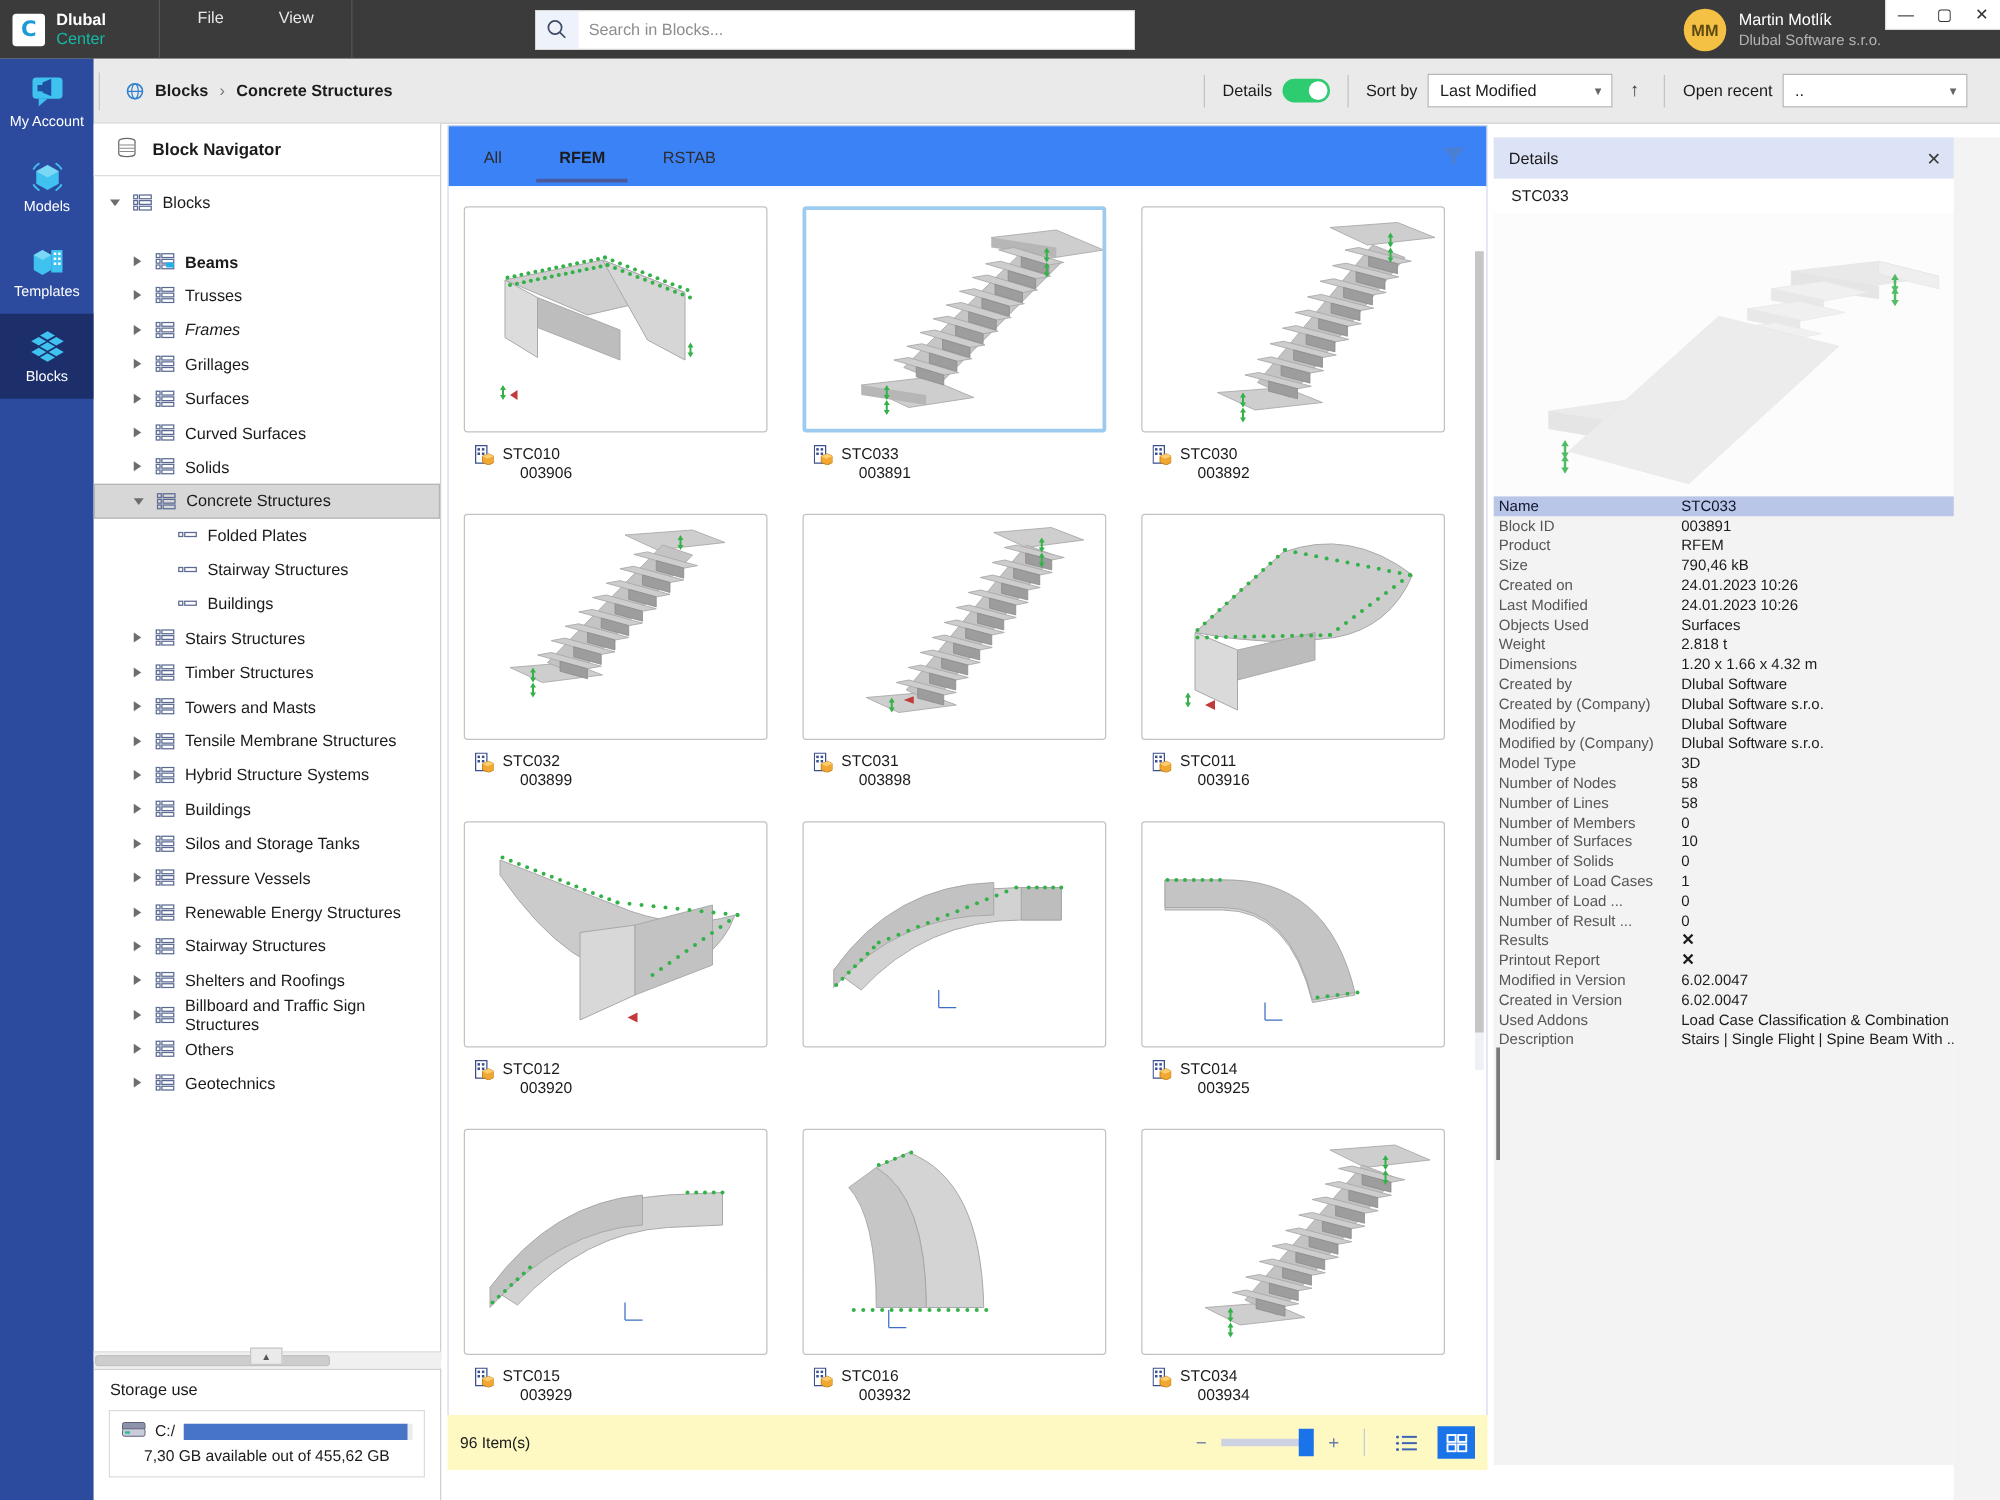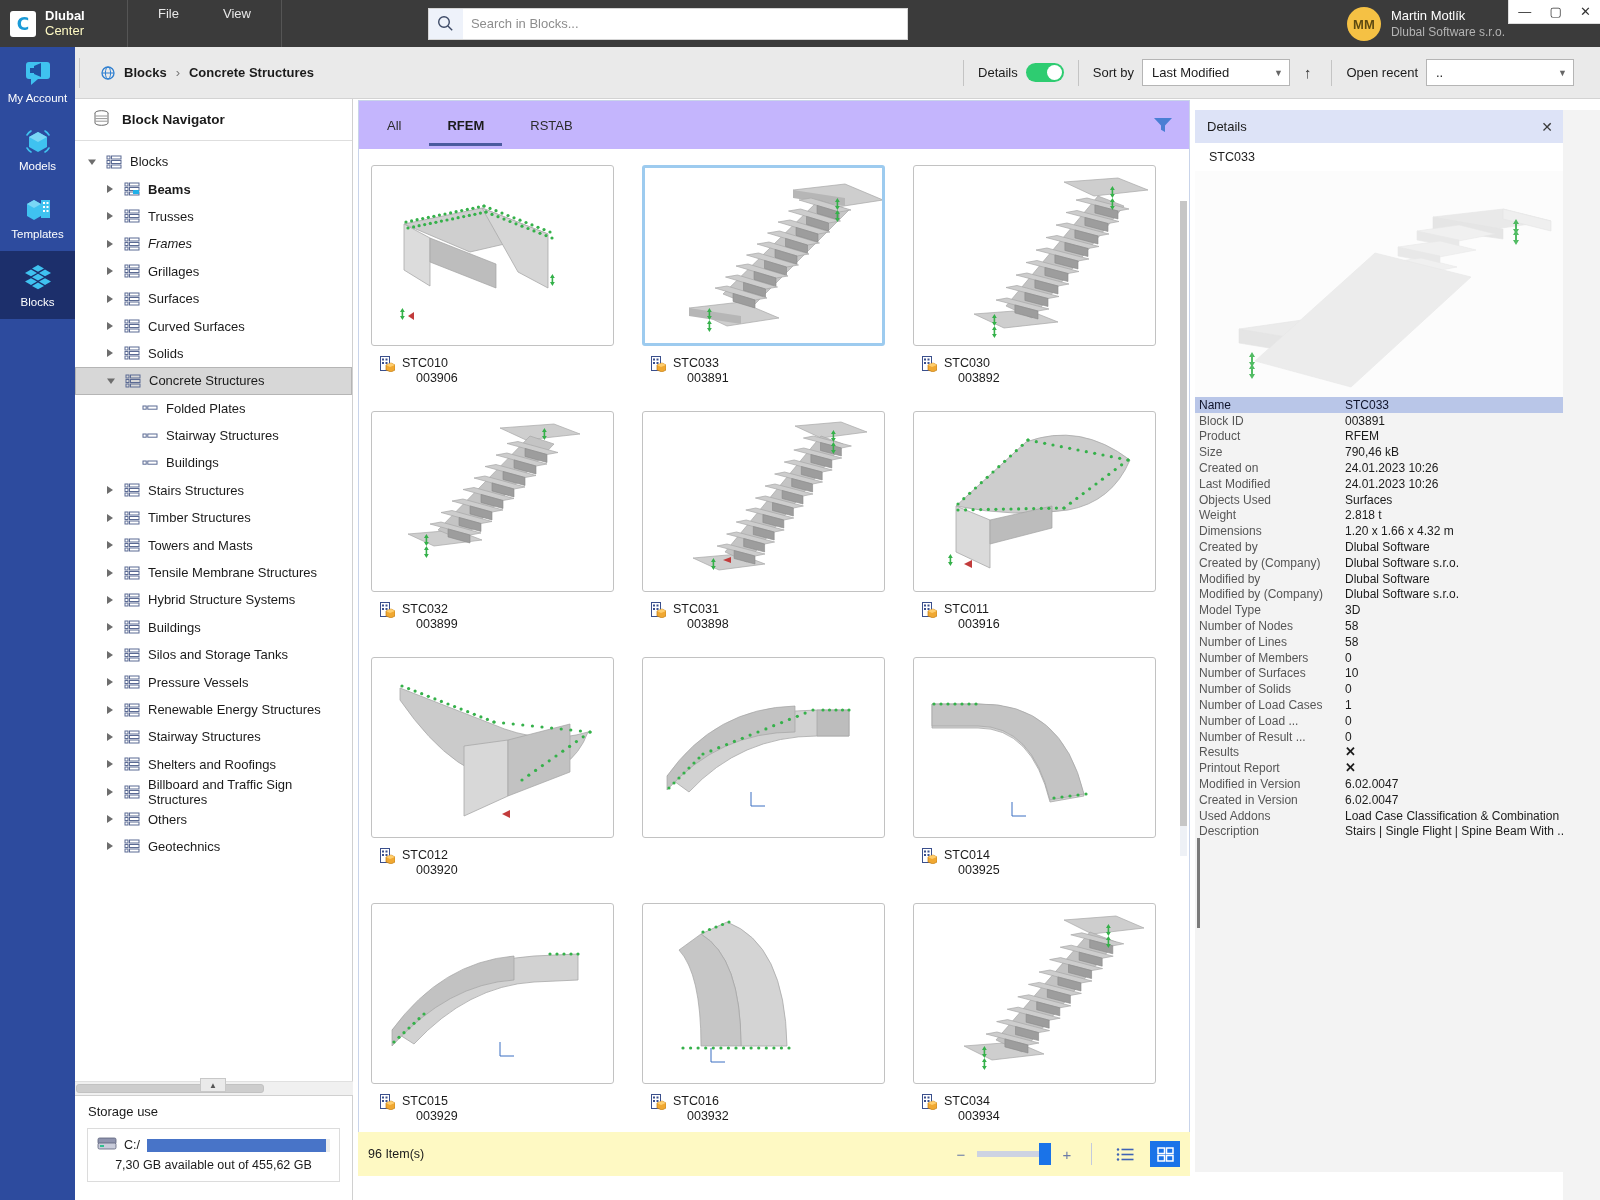--- a/index.html
+++ b/index.html
@@ -23,21 +23,21 @@
     padding-left: 10px; border-right: 1px solid #555;
   }
   .brand-logo {
     width: 26px; height: 26px; background: #ffffff; border-radius: 3px;
     display: flex; align-items: center; justify-content: center;
     font-weight: bold; font-size: 17px; color: #1a9ad7;
     font-family: "DejaVu Sans", sans-serif;
   }
   .brand-text { line-height: 1.15; }
   .brand-text .l1 { color: #ffffff; font-size: 13px; font-weight: 600; }
-  .brand-text .l2 { color: #fef9c3; font-size: 13px; }
+  .brand-text .l2 { color: #14b8a6; font-size: 13px; }
 
   .menu-area { display: flex; align-items: flex-start; border-right: 1px solid #555; padding: 0 8px; }
   .menu-item {
     color: #e8e8e8; font-size: 13px; padding: 6px 22px; cursor: default;
   }
 
   .search-wrap { flex: 0 0 auto; display: flex; align-items: center; margin-left: 146px; }
   .search-box {
     width: 480px; height: 32px; background: #fff; display: flex; align-items: center;
     border: 1px solid #d5d5d5;
@@ -167,21 +167,21 @@
   .bar { flex: 1; height: 13px; background: #ececec; position: relative; }
   .bar-fill { position: absolute; left: 0; top: 0; height: 13px; background: #4874c8; }
   .storage-sub { font-size: 12.5px; text-align: center; padding-top: 4px; }
 
   
   .content {
     position: absolute; left: 358px; top: 100px; width: 832px; height: 1032px;
     background: #fff; border: 1px solid #c9d4ea;
   }
   .tabs {
-    height: 48px; background: #c4b5fd; display: flex; align-items: stretch; position: relative;
+    height: 48px; background: #3b82f6; display: flex; align-items: stretch; position: relative;
   }
   .tab {
     padding: 0 18px; display: flex; align-items: center; font-size: 13px; color: #2c2c2c;
     cursor: pointer; position: relative; margin-left: 10px;
   }
   .tab.active { font-weight: bold; color: #1b1b1b; }
   .tab.active::after {
     content: ""; position: absolute; left: 0; right: 0; bottom: 3px; height: 3px; background: #4a5a9e;
   }
   .filter-ico { margin-left: auto; display: flex; align-items: center; padding-right: 16px; cursor: pointer; }
@@ -426,21 +426,21 @@
                 <rect x="5.5" y="1" width="9.5" height="3"></rect>
                 <rect x="1" y="5.5" width="3" height="3"></rect>
                 <rect x="5.5" y="5.5" width="9.5" height="3"></rect>
                 <rect x="1" y="10" width="3" height="3"></rect>
                 <rect x="5.5" y="10" width="9.5" height="3"></rect>
               </g>
             </svg>
           </span>
           <span>Blocks</span>
         </div>
-        <div class="tnode bold" style="padding-left: 28px;">
+        <div class="tnode bold" style="padding-left: 28px; margin-top: 20px;">
           <span class="tw">
             <svg width="10" height="10" viewBox="0 0 10 10">
               <path d="M2 1 l6 4 l-6 4 z" fill="#6d6d6d"></path>
             </svg>
           </span>
           <span class="tic">
             <svg width="16" height="14" viewBox="0 0 16 14">
               <g fill="none" stroke="#5b6a93" stroke-width="1">
                 <rect x="1" y="1" width="3" height="3"></rect>
                 <rect x="5.5" y="1" width="9.5" height="3"></rect>

